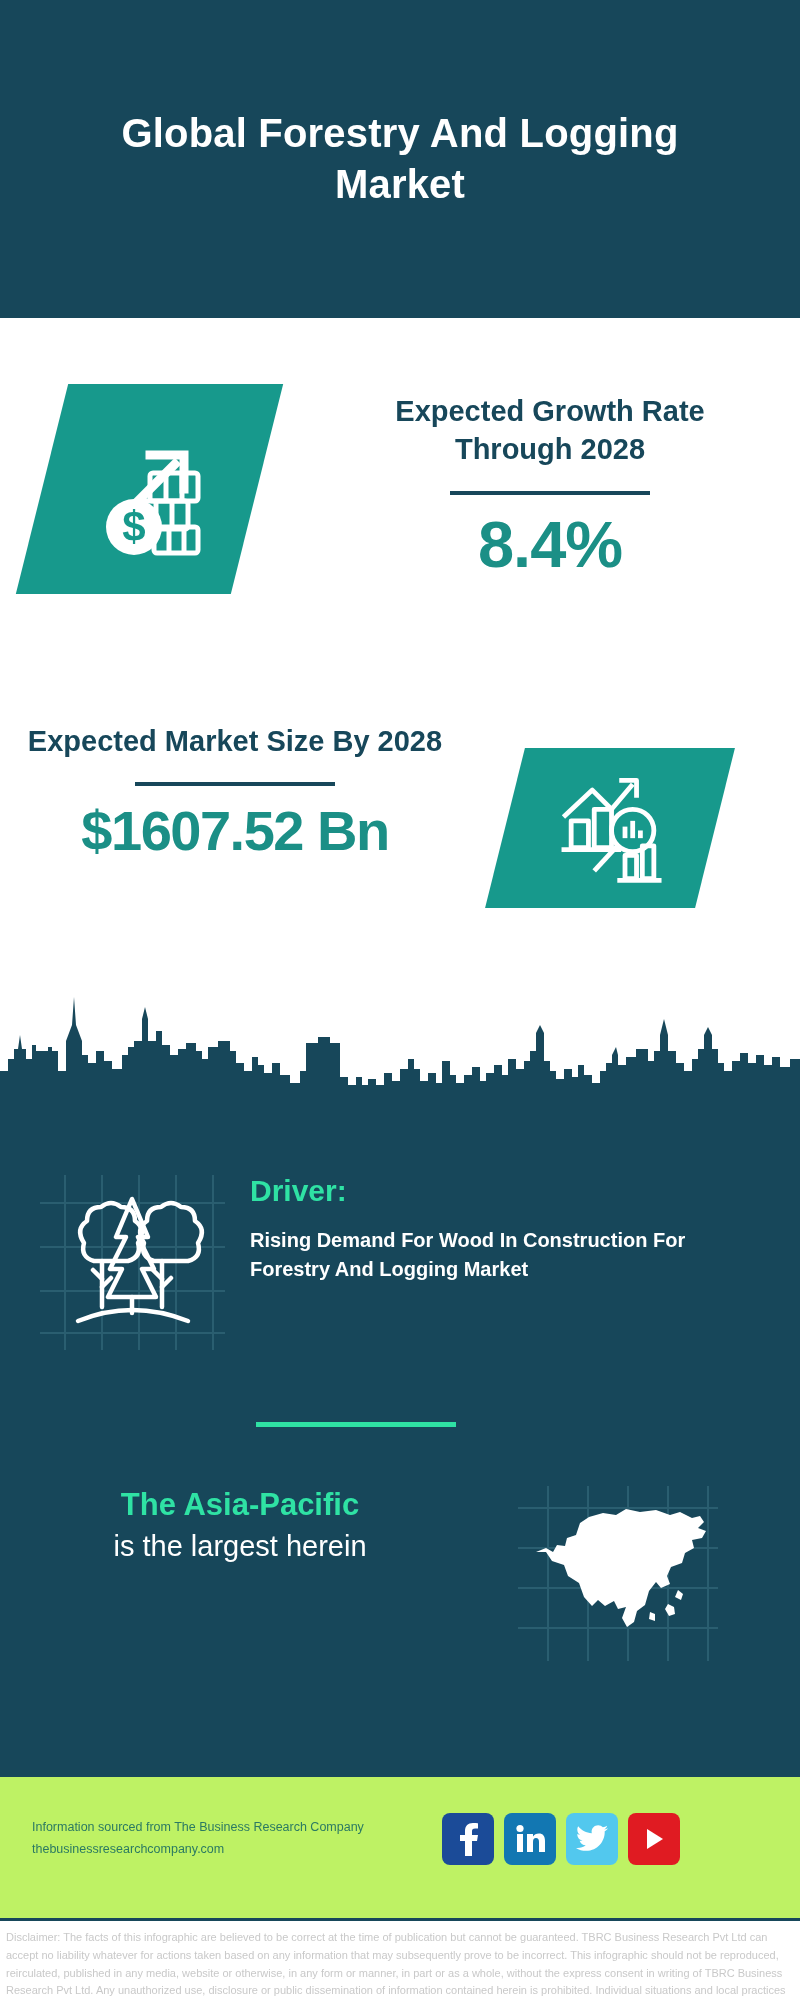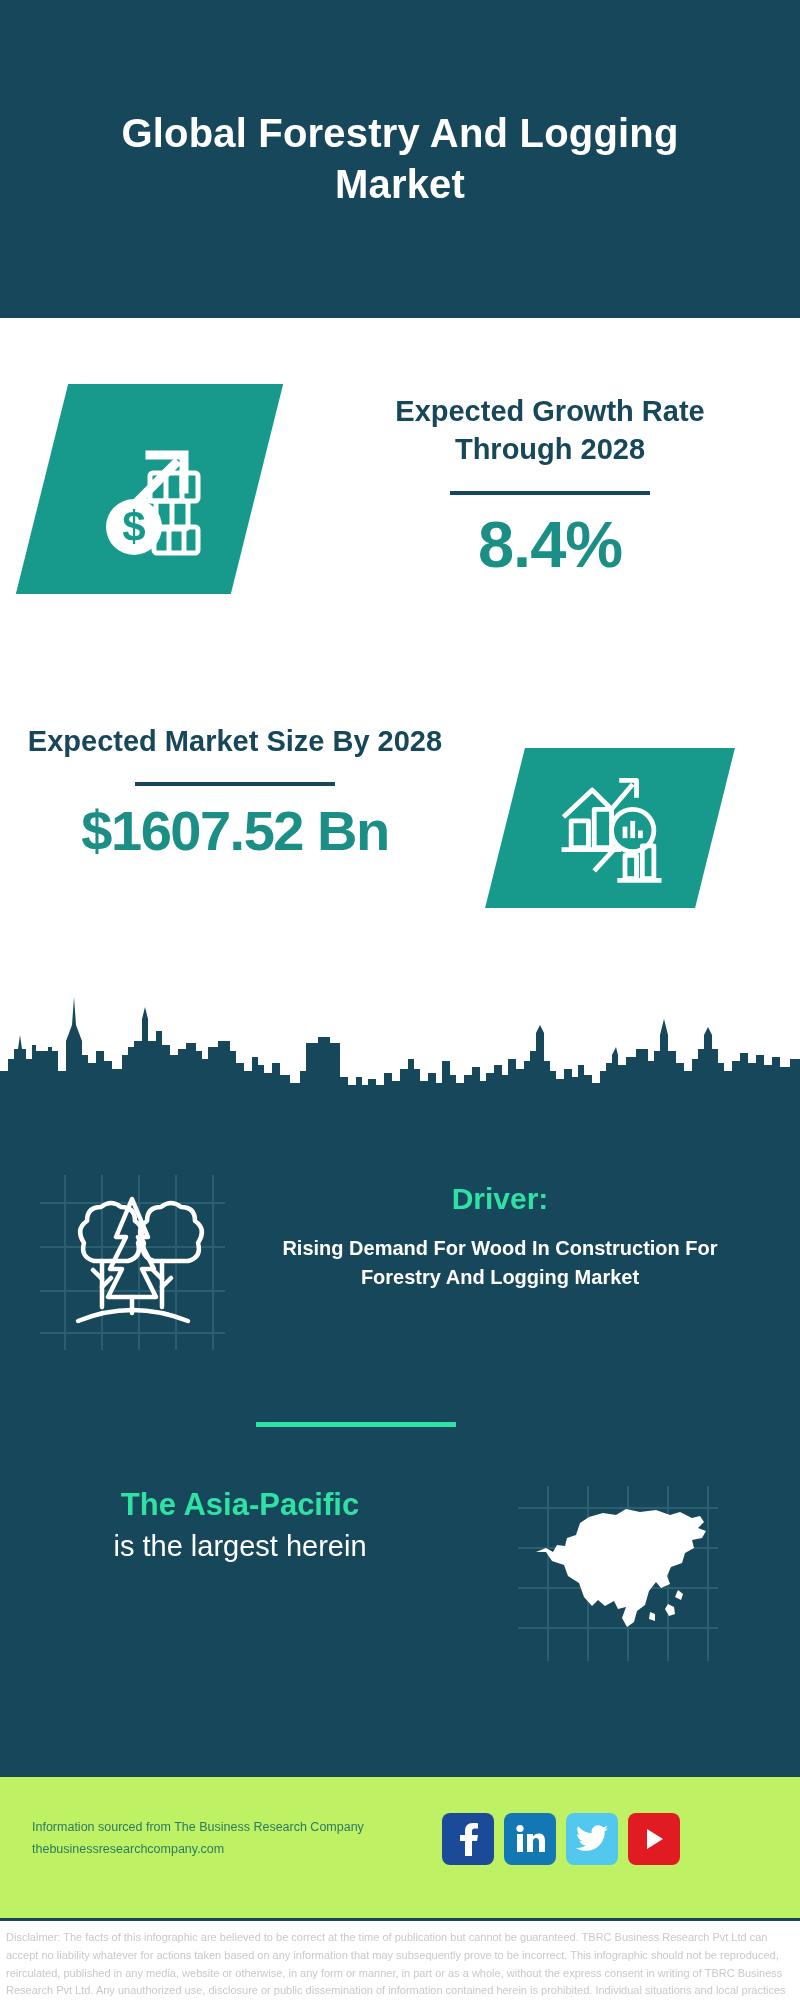--- a/index.html
+++ b/index.html
@@ -88,21 +88,21 @@
   .skyline svg { display:block; width:800px; height:130px; }
 
   
   .driver {
     position:absolute; left:0; top:1155px; width:800px; height:230px;
   }
   .driver-icon {
     position:absolute; left:40px; top:20px; width:185px; height:175px;
   }
   .driver-text {
-    position:absolute; left:250px; top:24px; width:500px; text-align:center;
+    position:absolute; left:250px; top:16px; width:500px; 
   }
   .driver-head {
     color:#2fe2a4; font-weight:bold; font-size:30px; line-height:1.3;
     margin-bottom:16px;
   }
   .driver-body {
     color:#ffffff; font-weight:bold; font-size:20px; line-height:1.45;
   }
 
   .rule-green {

